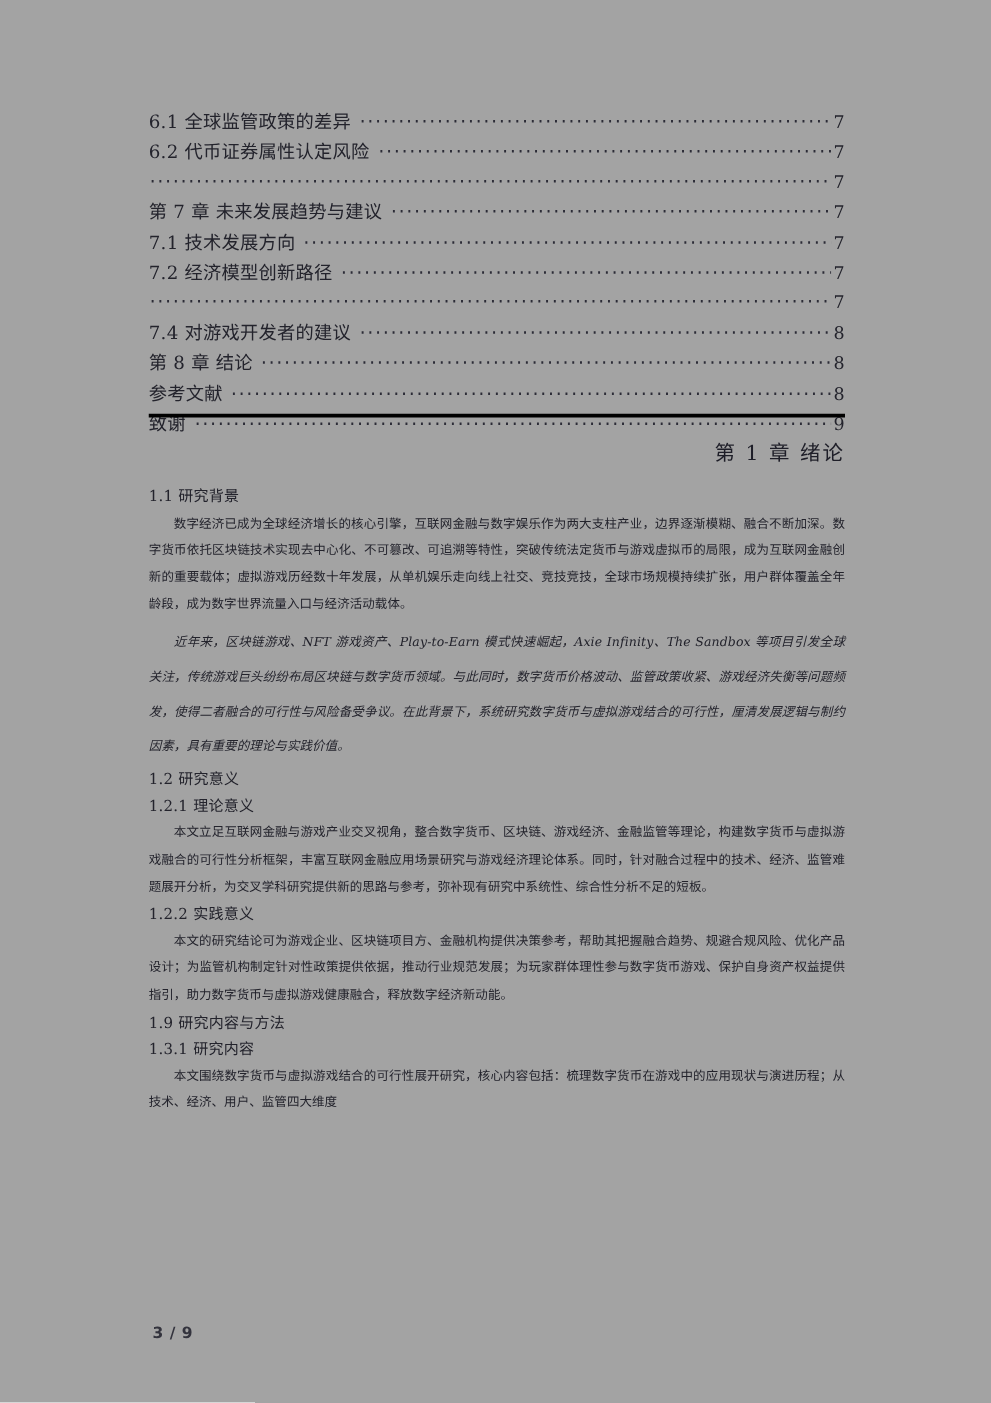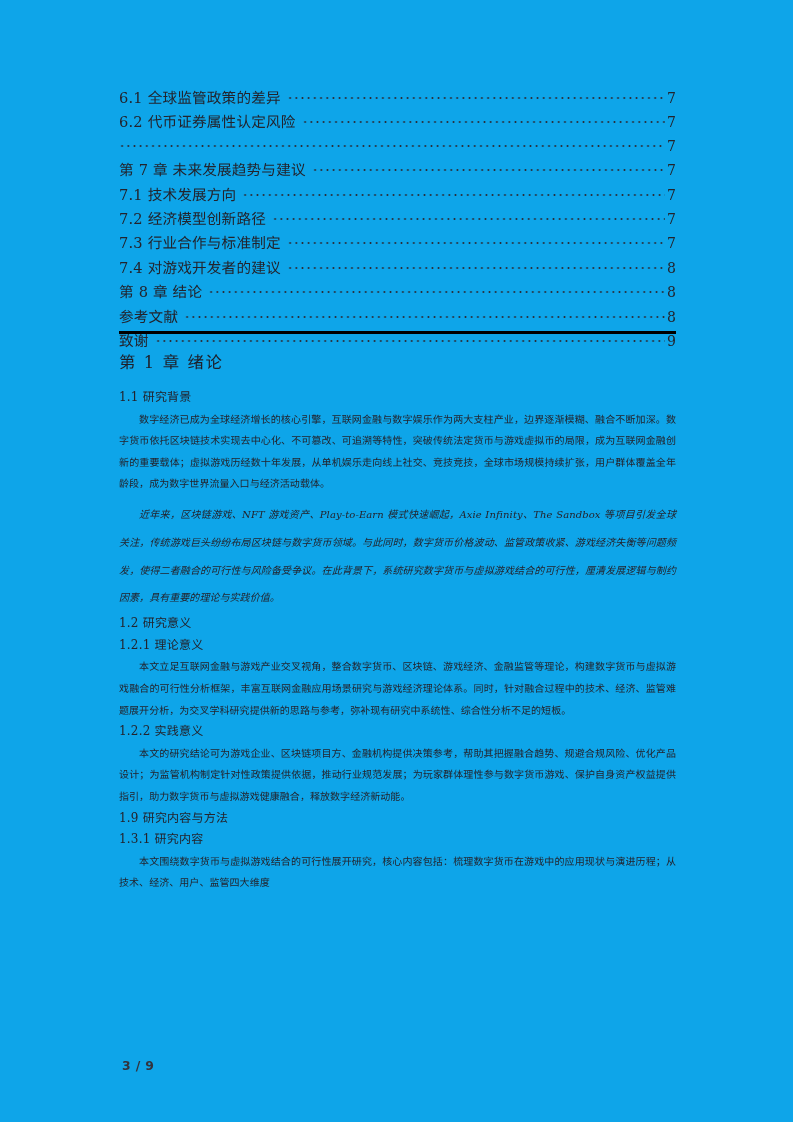--- a/index.html
+++ b/index.html
@@ -17,21 +17,21 @@
     -webkit-font-smoothing: antialiased;
   }
 
   .page {
     position: absolute;
     left: 0;
     top: 0;
     width: 793px;
     height: 1122px;
     overflow: hidden;
-    background: #0ea5e9;
+    background: #a3a3a3;
   }
 
   
   .toc {
     position: absolute;
     left: 119px;
     top: 86px;
     width: 557px;
   }
   .toc-row {
@@ -86,21 +86,21 @@
 
   
   .content {
     position: absolute;
     left: 119px;
     top: 348px;
     width: 557px;
   }
 
   .chapter-title {
-    text-align: left;
+    text-align: right;
     font-size: 16.4px;
     line-height: 30px;
     color: #1e1e28;
     letter-spacing: 1.6px;
     margin: 0 0 9px 0;
     font-weight: normal;
   }
 
   .sec-head {
     font-size: 12px;
@@ -176,21 +176,20 @@
       <span class="toc-label">7.1  技术发展方向</span>
       <span class="toc-leader"></span>
       <span class="toc-page">7</span>
     </div>
     <div class="toc-row">
       <span class="toc-label">7.2  经济模型创新路径</span>
       <span class="toc-leader"></span>
       <span class="toc-page">7</span>
     </div>
     <div class="toc-row">
-      <span class="toc-label">7.3  行业合作与标准制定</span>
       <span class="toc-leader"></span>
       <span class="toc-page">7</span>
     </div>
     <div class="toc-row">
       <span class="toc-label">7.4  对游戏开发者的建议</span>
       <span class="toc-leader"></span>
       <span class="toc-page">8</span>
     </div>
     <div class="toc-row">
       <span class="toc-label">第 8 章  结论</span>

